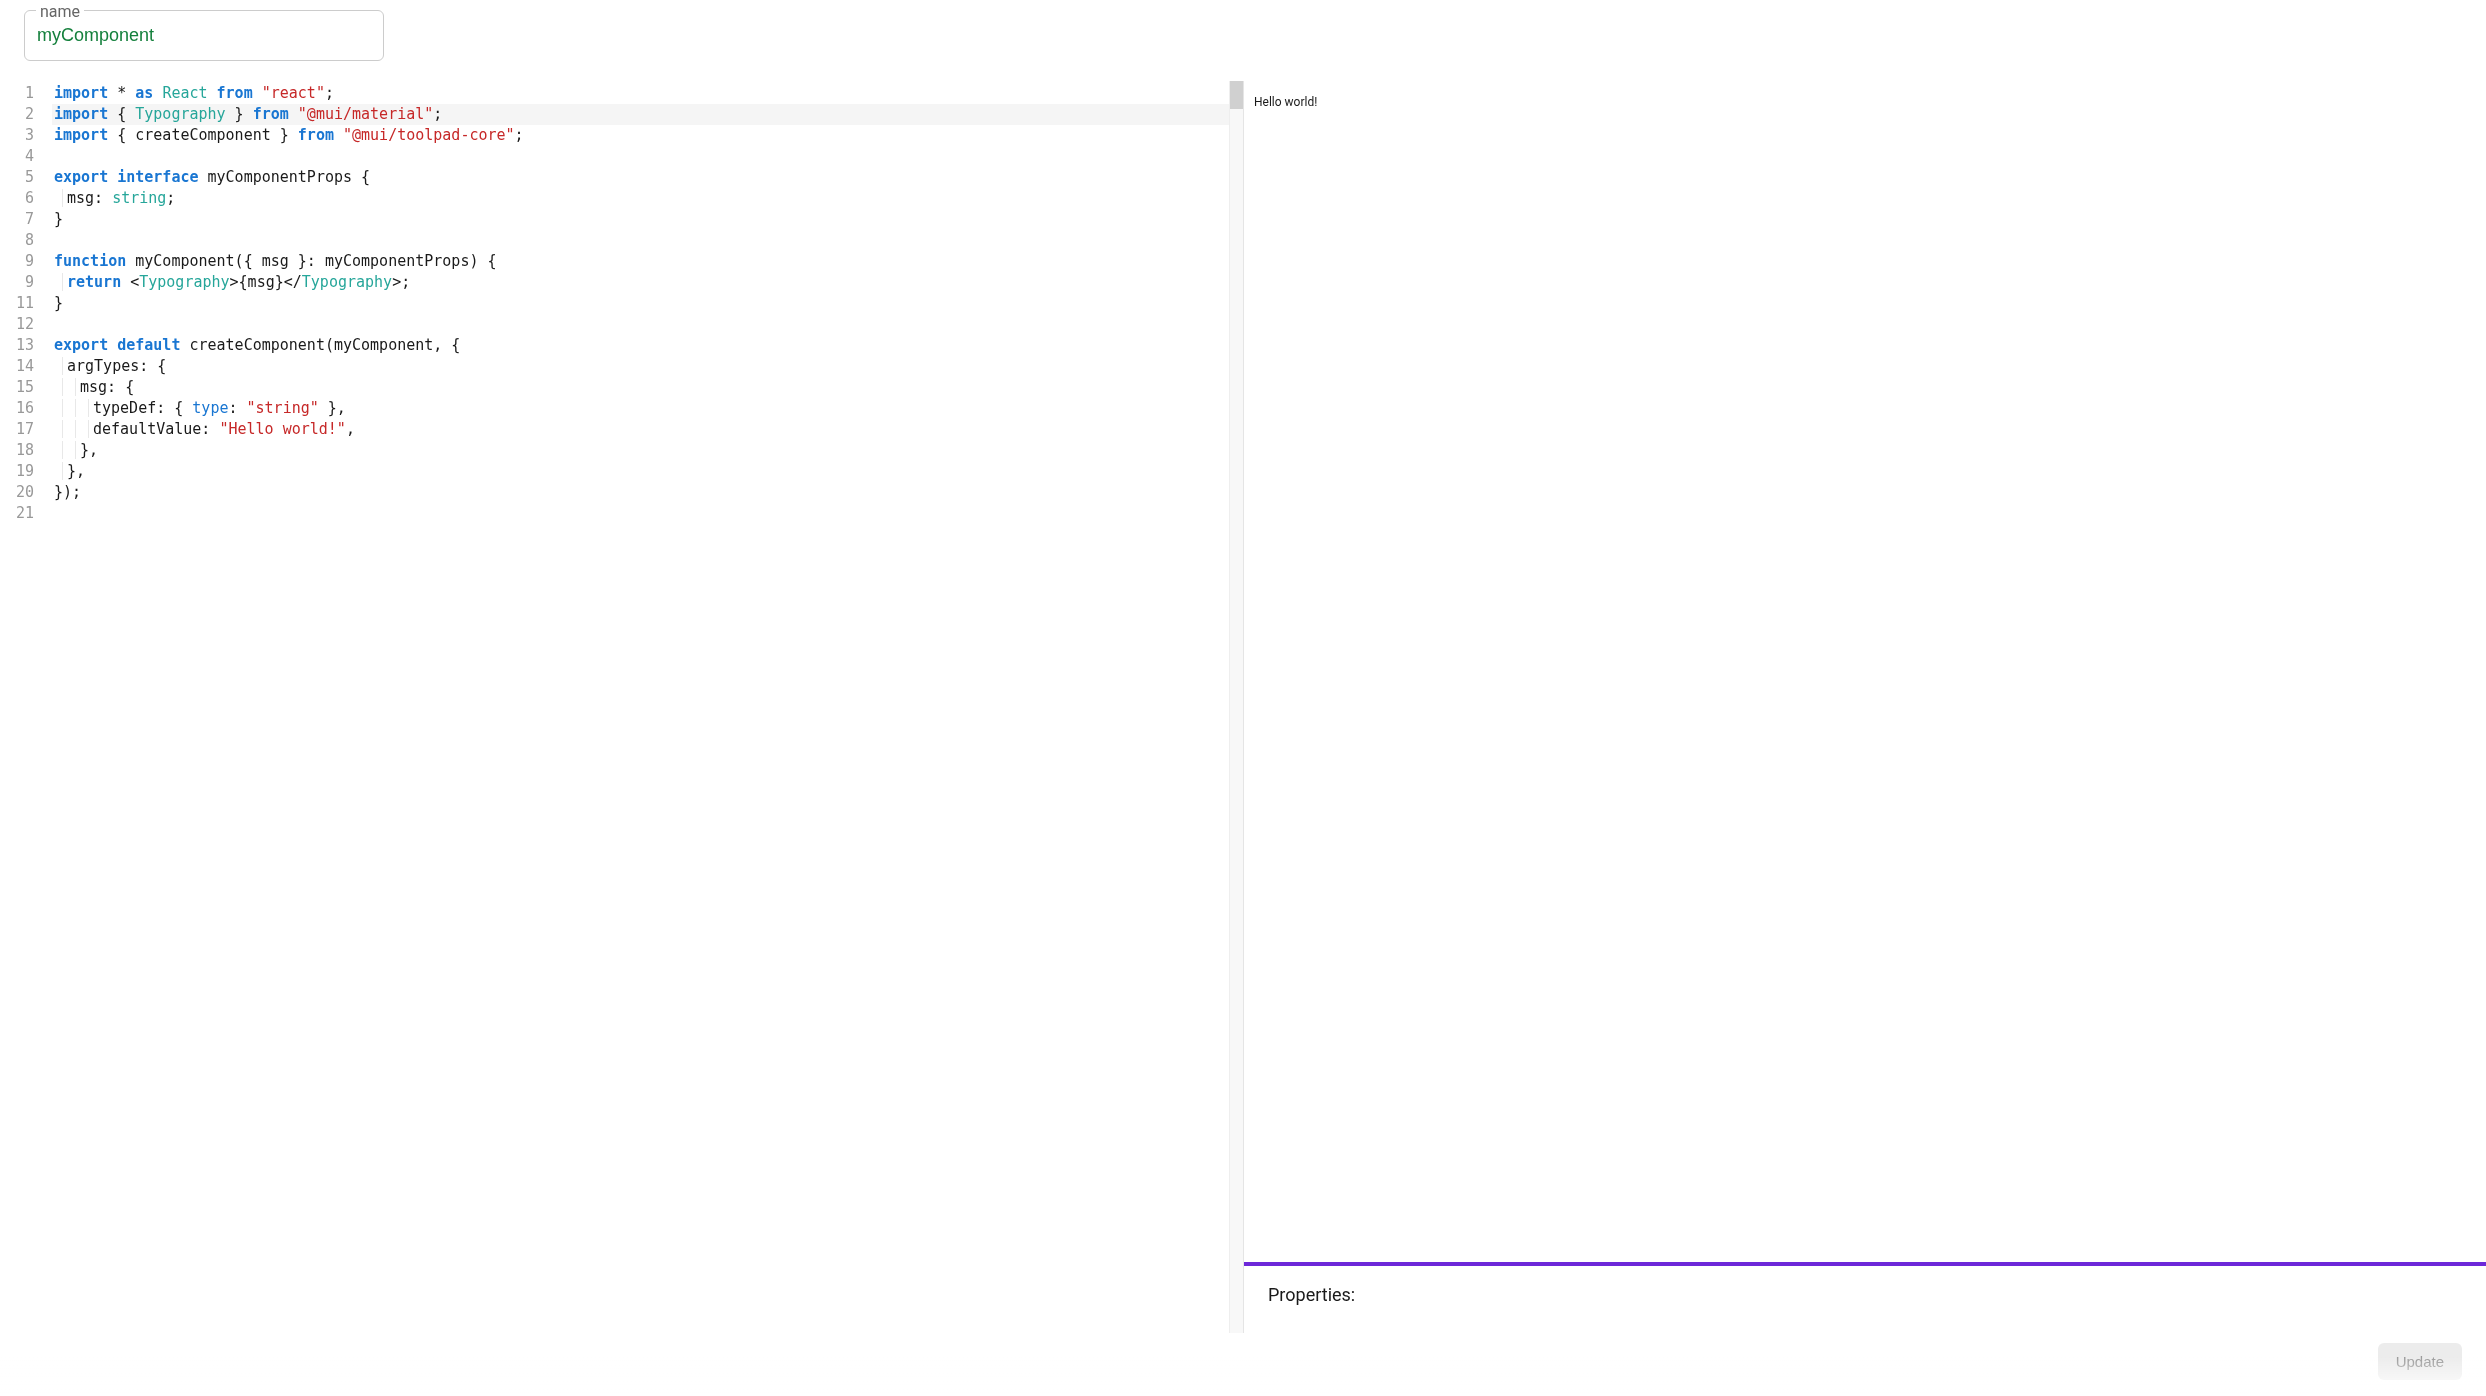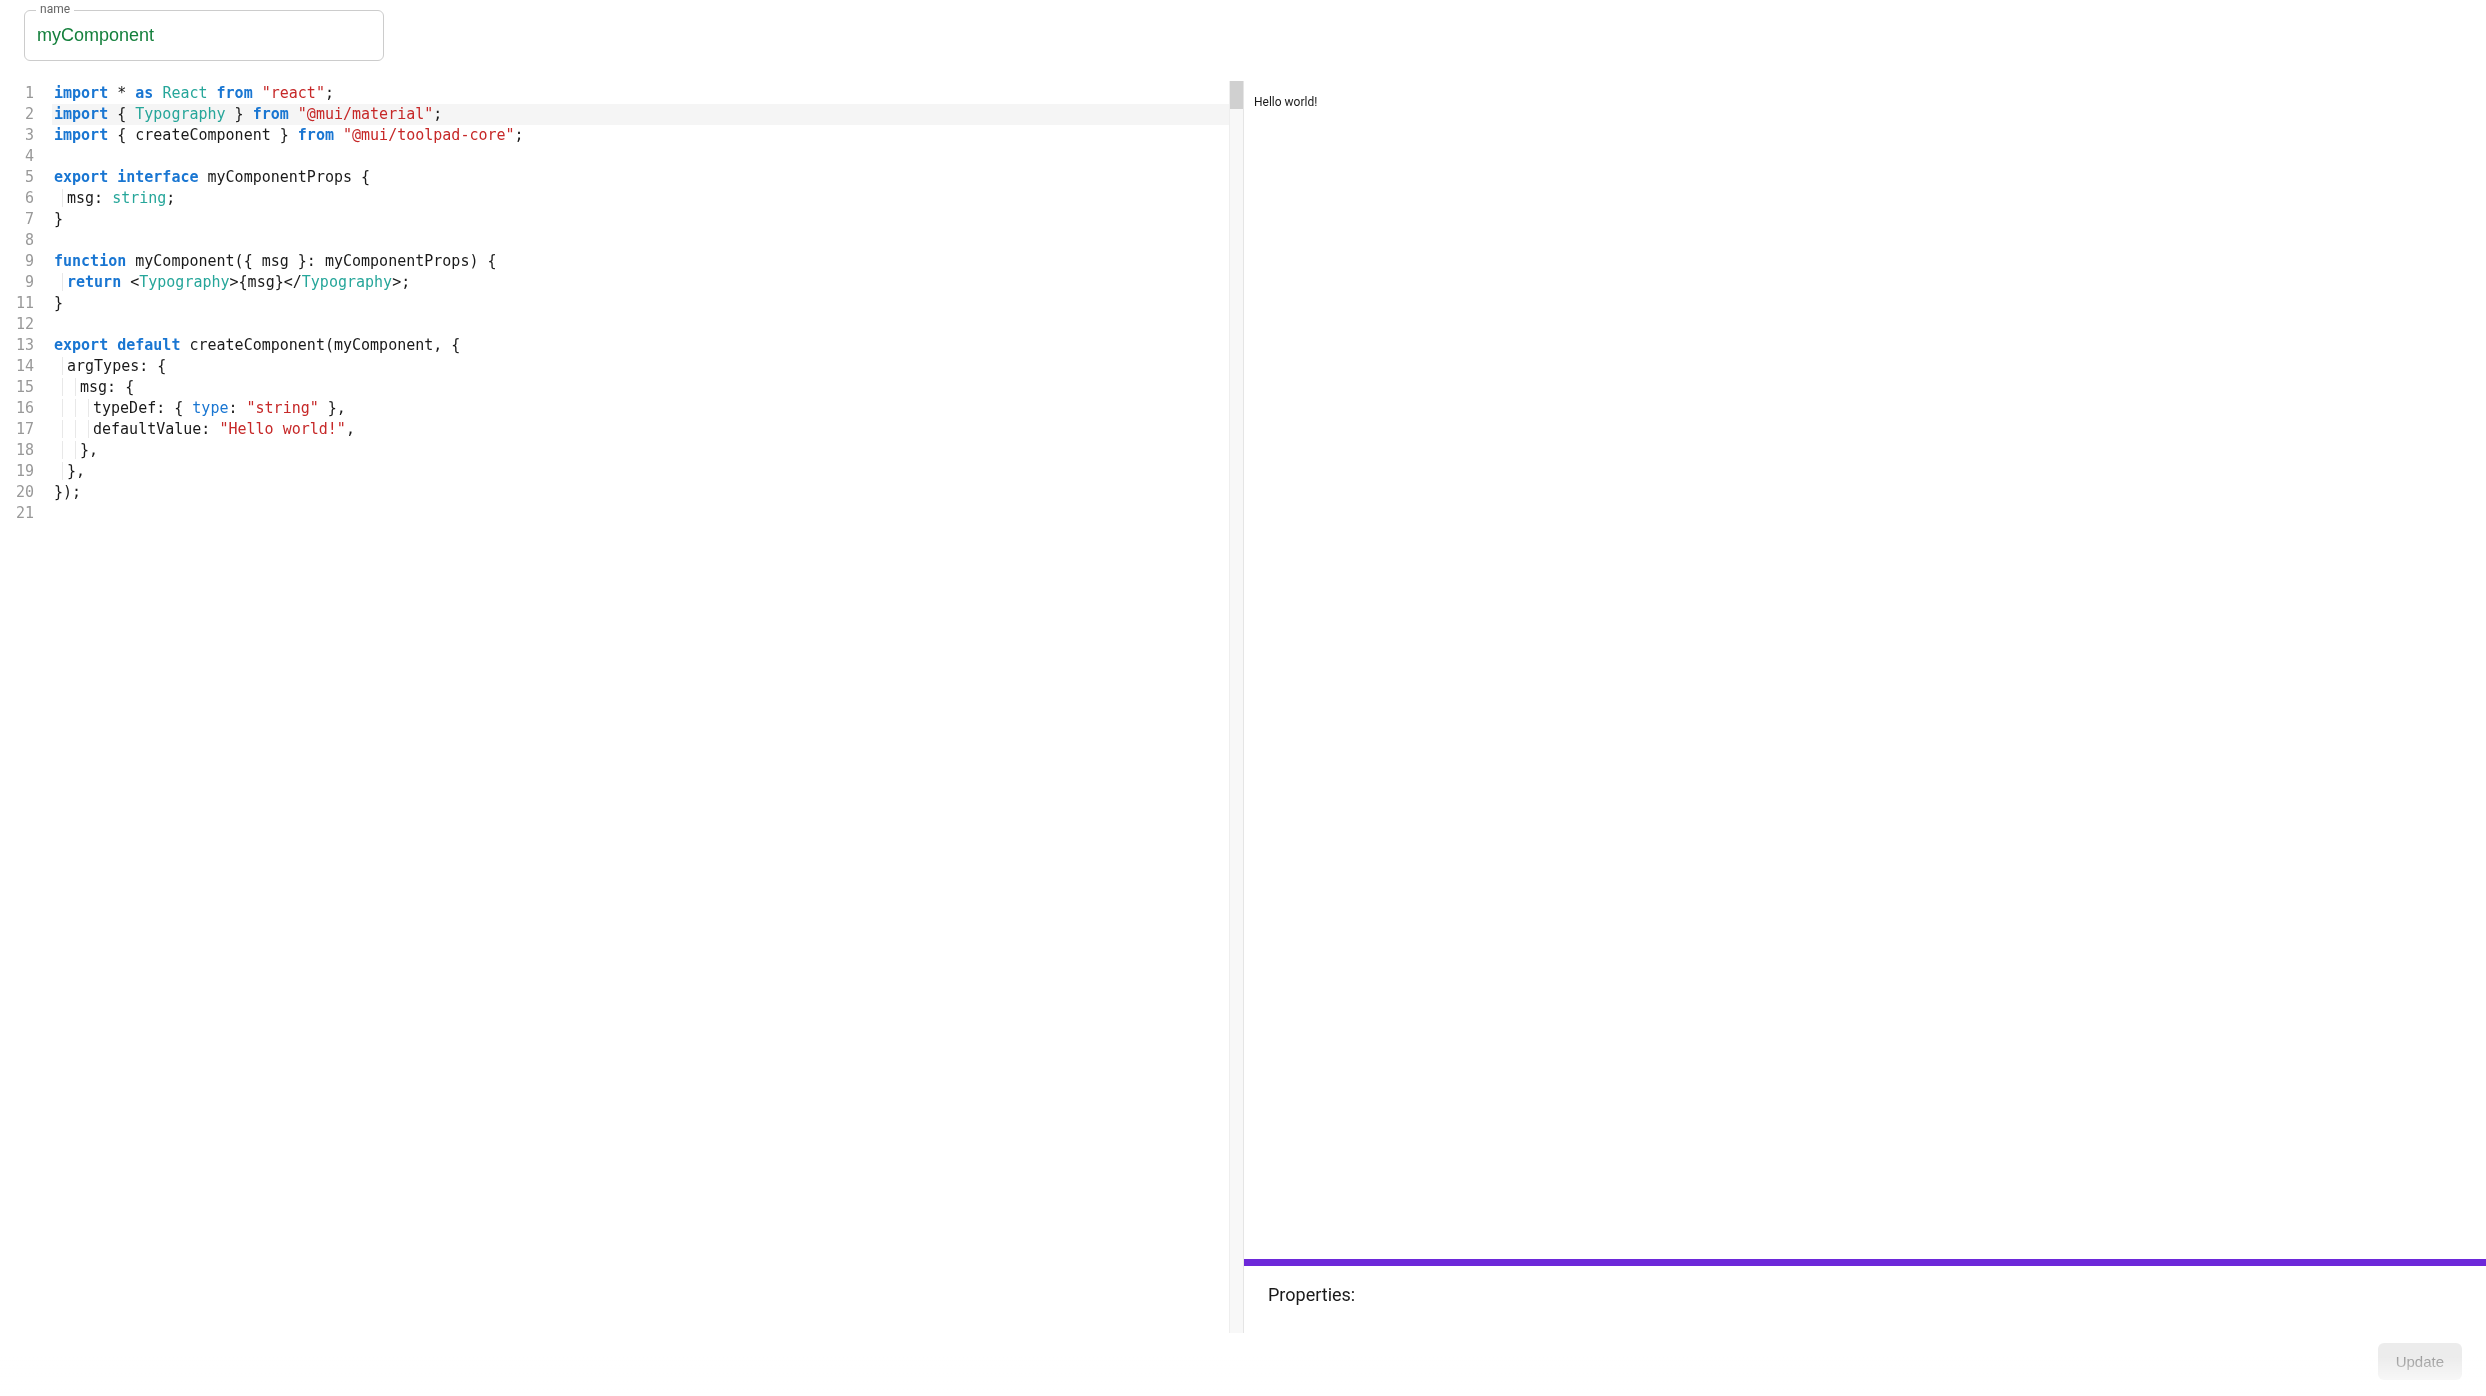--- a/index.html
+++ b/index.html
@@ -30,21 +30,21 @@
   position: relative;
   width: 360px;
 }
 
 .name-label {
   position: absolute;
   top: -8px;
   left: 12px;
   background: #fff;
   padding: 0 4px;
-  font-size: 12px;
+  font-size: 16px;
   color: #666;
 }
 
 .name-input {
   width: 100%;
   padding: 14px 12px;
   font-size: 18px;
   border: 1px solid #ccc;
   border-radius: 6px;
   outline: none;
@@ -138,21 +138,21 @@
   padding: 14px 10px;
   overflow: auto;
 }
 
 .preview-text {
   font-size: 12px;
   color: #1a1a1a;
 }
 
 .properties-panel {
-  border-top: 7px solid #6d28d9;
+  border-top: 4px solid #6d28d9;
   padding: 18px 40px 10px 24px;
 }
 
 .properties-title {
   font-size: 18px;
   color: #1a1a1a;
   margin-bottom: 18px;
 }
 
 .prop-input {

